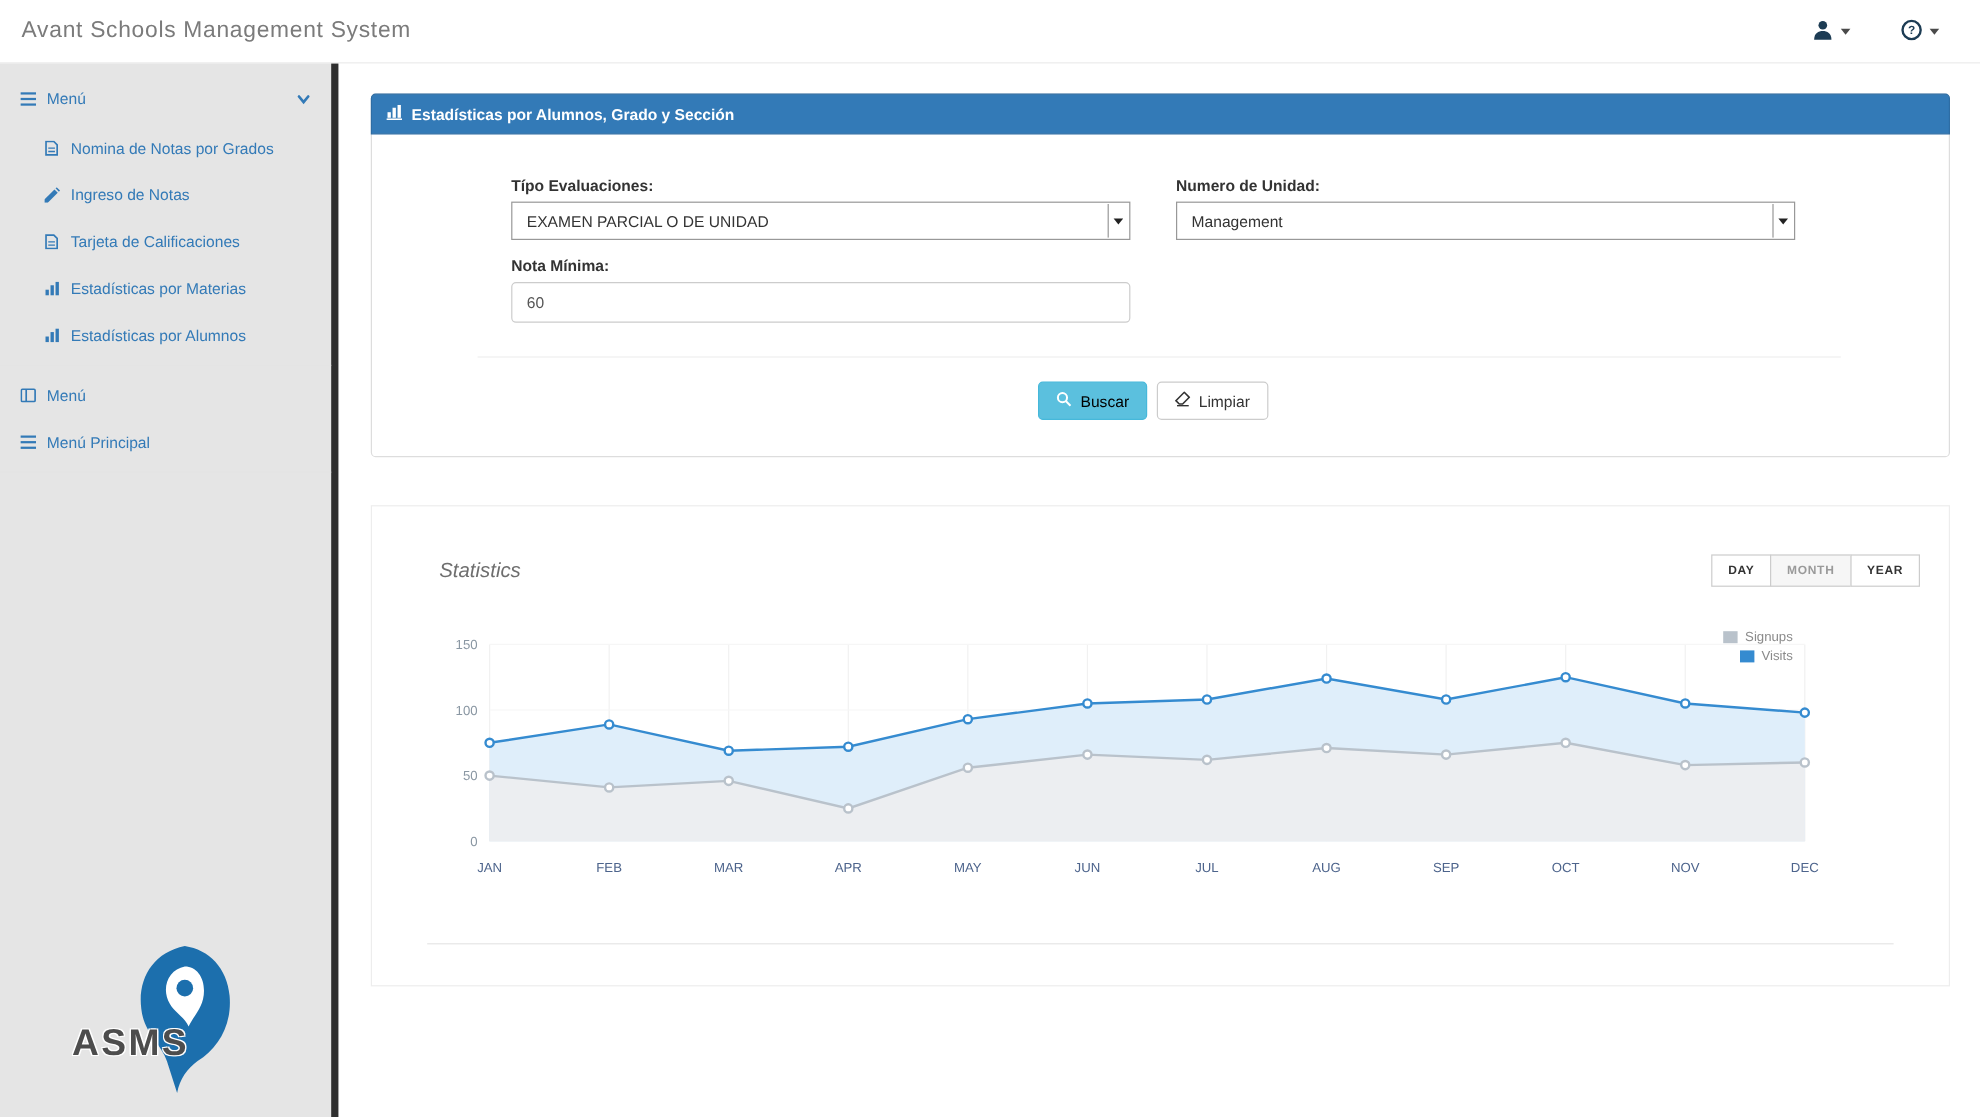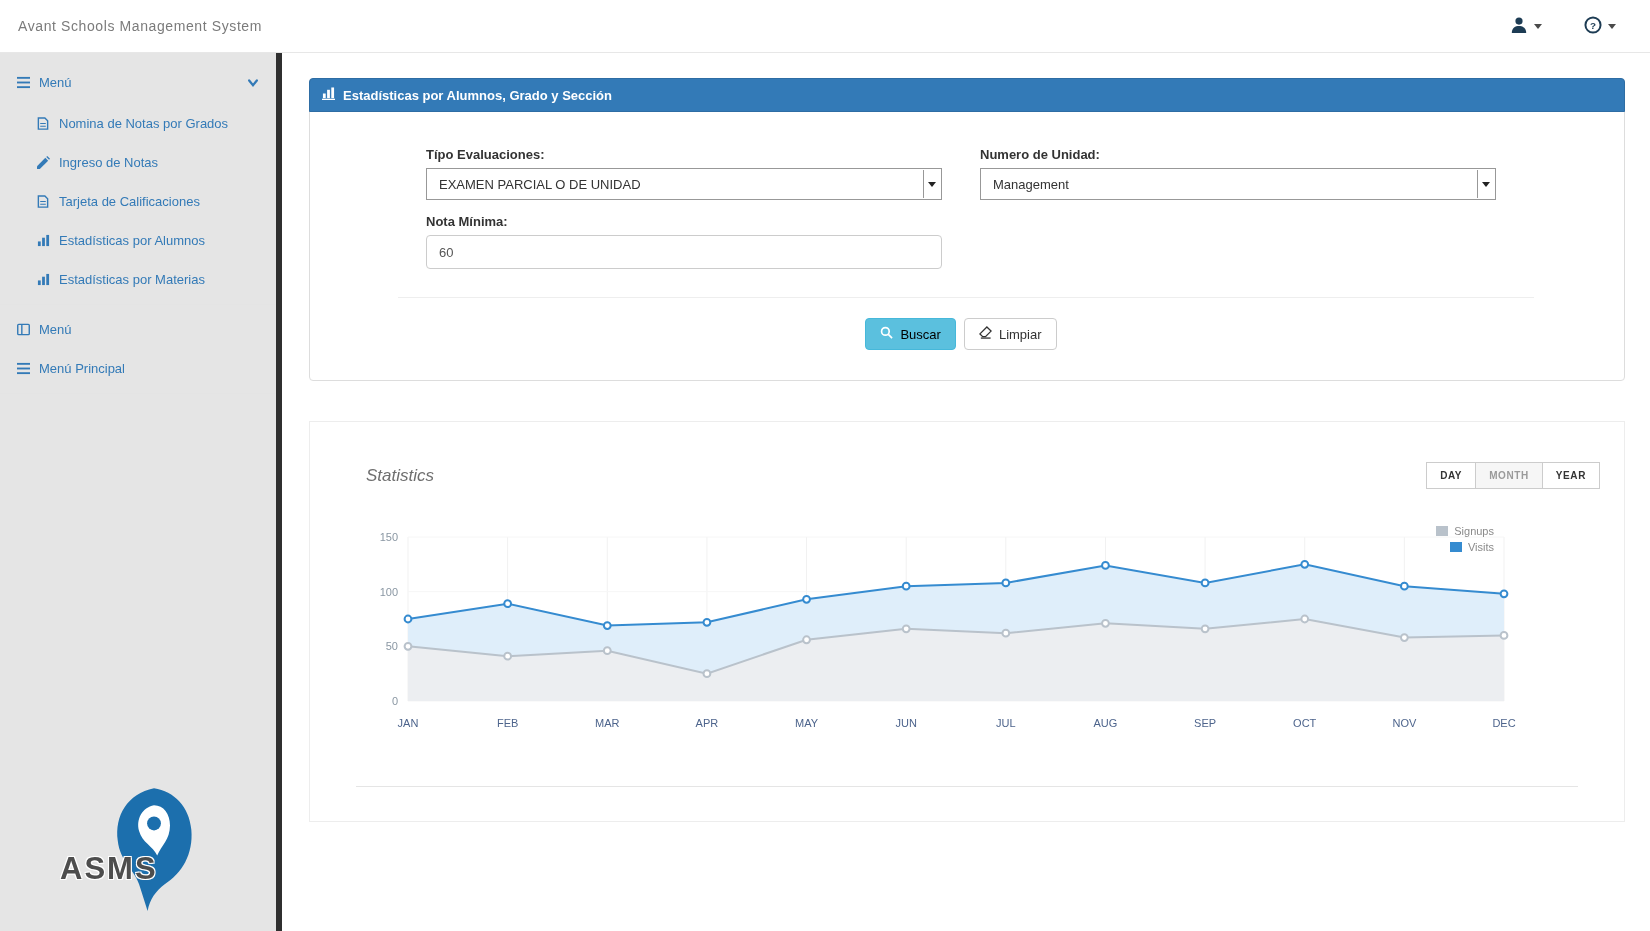--- a/index.html
+++ b/index.html
@@ -1,21 +1,21 @@
 <!DOCTYPE html>
 <html><head>
 <meta charset="utf-8">
 <style>
   * { margin:0; padding:0; box-sizing:border-box; }
   html,body { width:1650px; height:931px; }
   body { font-family:"Liberation Sans", sans-serif; background:#fff; overflow:hidden; position:relative; font-size:13px; color:#333; }
 
   
   .topbar { height:53px; background:#fff; border-bottom:1px solid #e7e7e7; display:flex; align-items:center; justify-content:space-between; padding:0 34px 0 18px; }
-  .brand { font-size:14px; color:#7b7b7b; letter-spacing:.6px; }
+  .brand { font-size:19px; color:#7b7b7b; letter-spacing:.6px; }
   .top-icons { display:flex; align-items:center; gap:42px; }
   .icon-drop { display:flex; align-items:center; gap:6px; cursor:pointer; }
   .caret { width:0; height:0; border-left:4px solid transparent; border-right:4px solid transparent; border-top:5px solid #4a4a4a; }
 
   
   .layout { display:flex; height:878px; }
   .sidebar { width:282px; background:#e5e5e5; border-right:6px solid #2f2f2f; padding-top:8px; position:relative; flex-shrink:0; }
   .menu-header { display:flex; align-items:center; gap:9px; padding:14px 16px; color:#337ab7; cursor:pointer; }
   .menu-header .spacer { flex:1; }
   .side-item { display:flex; align-items:center; gap:9px; padding:12px 16px 12px 36px; color:#337ab7; cursor:pointer; }
@@ -138,32 +138,32 @@
     </div>
 
     <div class="side-item">
       <span class="icn">
         <svg width="13" height="13" viewBox="0 0 14 14" fill="currentColor">
             <rect x="1" y="8" width="3" height="5"></rect>
             <rect x="5.5" y="4" width="3" height="9"></rect>
             <rect x="10" y="1" width="3" height="12"></rect>
           </svg>
       </span>
-      <span>Estadísticas por Alumnos</span>
+      <span>Estadísticas por Materias</span>
     </div>
 
     <div class="side-item">
       <span class="icn">
         <svg width="13" height="13" viewBox="0 0 14 14" fill="currentColor">
             <rect x="1" y="8" width="3" height="5"></rect>
             <rect x="5.5" y="4" width="3" height="9"></rect>
             <rect x="10" y="1" width="3" height="12"></rect>
           </svg>
       </span>
-      <span>Estadísticas por Materias</span>
+      <span>Estadísticas por Alumnos</span>
     </div>
 
     <div class="side-divider"></div>
 
     <div class="side-item lvl1">
       <span class="icn">
         <svg width="13" height="13" viewBox="0 0 14 14">
             <rect x="0.8" y="1.5" width="12.4" height="11" rx="1" fill="none" stroke="currentColor" stroke-width="1.5"></rect>
             <line x1="5.2" y1="1.5" x2="5.2" y2="12.5" stroke="currentColor" stroke-width="1.5"></line>
           </svg>

